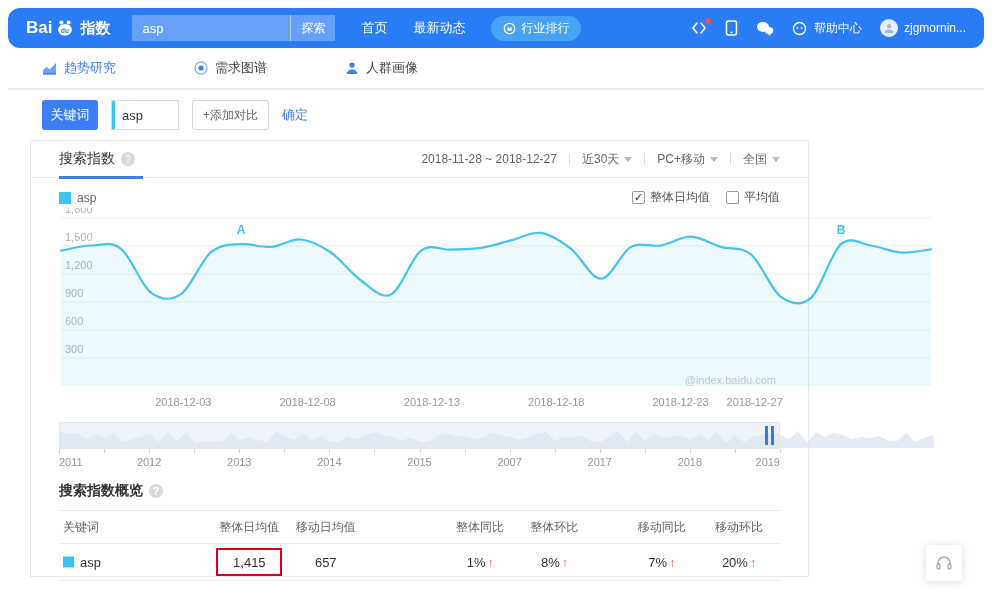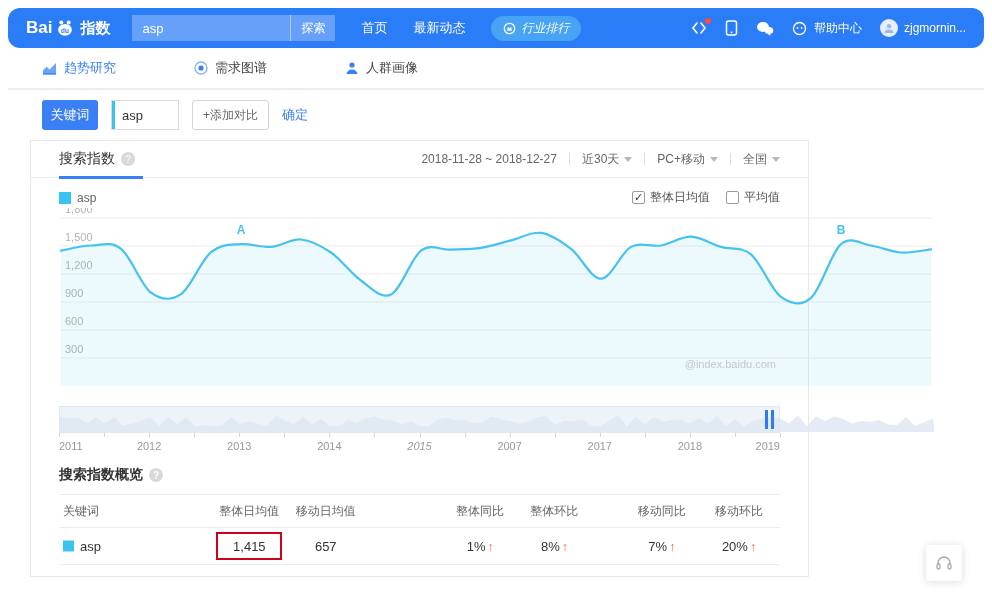--- a/index.html
+++ b/index.html
@@ -11,21 +11,21 @@
          display:flex; align-items:center; padding:0 18px; color:#fff;border-radius:12px; }
   .logo { display:flex; align-items:center; gap:2px; font-weight:bold; font-size:17px; margin-right:22px; cursor:pointer;}
   .logo .cn { font-size:15px; margin-left:2px; }
   .hsearch { display:flex; align-items:stretch; height:26px; }
   .hsearch input { width:158px; border:none; outline:none; background:rgba(255,255,255,.28);
                    color:#fff; font-size:13px; padding:0 10px; }
   .hsearch .sbtn { background:rgba(255,255,255,.28); border-left:1px solid rgba(255,255,255,.45);
                    color:#fff; font-size:12px; padding:0 10px; display:flex; align-items:center; cursor:pointer; }
   .hnav { display:flex; align-items:center; gap:26px; margin-left:26px; font-size:13px; }
   .hnav .lnk { cursor:pointer; }
-  .pill { background:#47a3f3; border-radius:13px; padding:4px 12px; display:flex; align-items:center; gap:5px; font-size:12px; cursor:pointer;font-style:italic; }
+  .pill { background:#47a3f3; border-radius:13px; padding:4px 12px; display:flex; align-items:center; gap:5px; font-size:12px; cursor:pointer; }
   .hicons { margin-left:auto; display:flex; align-items:center; gap:18px; font-size:12px; }
   .hic { position:relative; display:flex; align-items:center; cursor:pointer; }
   .reddot { position:absolute; top:-3px; right:-4px; width:6px; height:6px; border-radius:50%; background:#ff4b3a; }
   .helpc { display:flex; align-items:center; gap:7px; cursor:pointer; }
   .userbox { display:flex; align-items:center; gap:6px; cursor:pointer; }
   .avatar { width:18px; height:18px; border-radius:50%; background:#e8eefc; display:flex; align-items:center; justify-content:center; }
 
   
   .tabs { position:absolute; left:8px; top:48px; right:8px; height:42px; background:#fff;
           border-bottom:2px solid #ededed; display:flex; align-items:center; padding-left:34px; gap:78px; }
@@ -262,20 +262,28 @@
           <line x1="2" y1="122" x2="872" y2="122" stroke="#ededed" stroke-width="1"></line>
           <text x="6" y="117" font-size="11" fill="#b3b3b3">600</text>
           <line x1="2" y1="150" x2="872" y2="150" stroke="#ededed" stroke-width="1"></line>
           <text x="6" y="145" font-size="11" fill="#b3b3b3">300</text>
           <path d="M2,42.666666666666664C7.0,41.8,22.0,37.8,32.0,37.5C42.0,37.2,52.0,32.9,62.0,40.8C72.0,48.7,82.0,77.1,92.0,84.7C102.0,92.2,112.0,92.8,122.0,86.1C132.0,79.3,142.0,52.4,152.0,44.1C162.0,35.7,172.0,37.0,182.0,36.1C192.0,35.3,202.0,39.7,212.0,38.9C222.0,38.2,232.0,30.5,242.0,31.5C252.0,32.4,262.0,37.7,272.0,44.5C282.0,51.4,292.0,65.5,302.0,72.5C312.0,79.5,322.0,91.5,332.0,86.5C342.0,81.6,352.0,50.1,362.0,42.7C372.0,35.2,382.0,42.2,392.0,41.7C402.0,41.3,412.0,41.4,422.0,39.9C432.0,38.3,442.0,34.9,452.0,32.4C462.0,29.9,472.0,23.5,482.0,24.9C492.0,26.3,502.0,33.2,512.0,40.8C522.0,48.4,532.0,71.0,542.0,70.7C552.0,70.4,562.0,44.5,572.0,38.9C582.0,33.4,592.0,39.2,602.0,37.5C612.0,35.8,622.0,28.4,632.0,28.7C642.0,28.9,652.0,36.0,662.0,38.9C672.0,41.9,682.0,38.1,692.0,46.4C702.0,54.7,712.0,81.6,722.0,88.9C732.0,96.1,742.0,98.6,752.0,89.8C762.0,81.0,772.0,44.8,782.0,36.1C792.0,27.4,802.0,36.1,812.0,37.5C822.0,38.9,832.0,43.9,842.0,44.5C852.0,45.2,867.0,41.8,872.0,41.3 L872,178 L2,178 Z" fill="rgba(69,194,240,0.10)" stroke="none"></path>
           <path d="M2,42.666666666666664C7.0,41.8,22.0,37.8,32.0,37.5C42.0,37.2,52.0,32.9,62.0,40.8C72.0,48.7,82.0,77.1,92.0,84.7C102.0,92.2,112.0,92.8,122.0,86.1C132.0,79.3,142.0,52.4,152.0,44.1C162.0,35.7,172.0,37.0,182.0,36.1C192.0,35.3,202.0,39.7,212.0,38.9C222.0,38.2,232.0,30.5,242.0,31.5C252.0,32.4,262.0,37.7,272.0,44.5C282.0,51.4,292.0,65.5,302.0,72.5C312.0,79.5,322.0,91.5,332.0,86.5C342.0,81.6,352.0,50.1,362.0,42.7C372.0,35.2,382.0,42.2,392.0,41.7C402.0,41.3,412.0,41.4,422.0,39.9C432.0,38.3,442.0,34.9,452.0,32.4C462.0,29.9,472.0,23.5,482.0,24.9C492.0,26.3,502.0,33.2,512.0,40.8C522.0,48.4,532.0,71.0,542.0,70.7C552.0,70.4,562.0,44.5,572.0,38.9C582.0,33.4,592.0,39.2,602.0,37.5C612.0,35.8,622.0,28.4,632.0,28.7C642.0,28.9,652.0,36.0,662.0,38.9C672.0,41.9,682.0,38.1,692.0,46.4C702.0,54.7,712.0,81.6,722.0,88.9C732.0,96.1,742.0,98.6,752.0,89.8C762.0,81.0,772.0,44.8,782.0,36.1C792.0,27.4,802.0,36.1,812.0,37.5C822.0,38.9,832.0,43.9,842.0,44.5C852.0,45.2,867.0,41.8,872.0,41.3" fill="none" stroke="#45c2f0" stroke-width="2.2" stroke-linecap="round"></path>
           <text x="182" y="26.133333333333333" font-size="12" font-weight="bold" fill="#45c2f0" text-anchor="middle">A</text>
           <text x="782" y="26.133333333333333" font-size="12" font-weight="bold" fill="#45c2f0" text-anchor="middle">B</text>
         </svg>
       <div class="watermark">@index.baidu.com</div>
+      <div class="xlabels" id="xlabels">
+          <span style="left: 17.2414%;">2018-12-03</span>
+          <span style="left: 34.4828%;">2018-12-08</span>
+          <span style="left: 51.7241%;">2018-12-13</span>
+          <span style="left: 68.9655%;">2018-12-18</span>
+          <span style="left: 86.2069%;">2018-12-23</span>
+          <span style="left: 100%; transform: translateX(-95%);">2018-12-27</span>
+        </div>
     </div>
 
     <div class="slider">
       <svg id="mini-svg" width="874" height="25" viewBox="0 0 874 25">
           <path d="M0,20 L0,9.4 L9,10.9 L18,10.4 L27,16.5 L36,10.4 L45,15.9 L54,10.1 L63,18.8 L72,16.5 L81,14.0 L90,10.6 L99,19.0 L108,9.5 L117,17.4 L126,9.9 L135,19.5 L144,18.3 L153,19.0 L162,18.5 L171,10.2 L180,17.1 L189,14.3 L198,16.9 L207,18.9 L216,8.7 L225,13.4 L234,17.1 L243,10.0 L252,16.9 L261,12.3 L270,18.8 L279,18.9 L288,13.1 L297,16.3 L306,11.6 L315,9.3 L324,12.8 L333,13.7 L342,17.4 L351,14.6 L360,19.1 L369,18.7 L378,12.3 L387,10.7 L396,13.4 L405,12.9 L414,16.3 L423,14.8 L432,9.5 L441,12.5 L450,14.1 L459,16.7 L468,14.8 L477,10.3 L486,8.9 L495,18.1 L504,13.8 L513,14.5 L522,12.7 L531,18.6 L540,19.4 L549,13.8 L558,8.5 L567,19.5 L576,9.3 L585,17.5 L594,10.3 L603,14.9 L612,12.9 L621,12.7 L630,16.4 L639,11.2 L648,16.5 L657,8.7 L666,19.5 L675,12.0 L684,19.5 L693,13.8 L702,12.0 L711,9.3 L720,11.6 L729,16.2 L738,8.4 L747,19.2 L756,9.2 L765,14.0 L774,9.5 L783,11.9 L792,16.4 L801,14.0 L810,15.1 L819,12.9 L828,17.5 L837,18.0 L846,10.1 L855,18.8 L864,15.2 L873,11.4 L874,20 L874,25 L0,25 Z" fill="#dde6f1" stroke="none" opacity="0.8"></path>
         </svg>
       <span class="handle" style="right:11px"></span>
       <span class="handle" style="right:5px"></span>
     </div>
     <div class="ticksrow" id="ticksrow">
@@ -295,21 +303,21 @@
         <i style="left: 81.25%;"></i>
         <i style="left: 87.5%;"></i>
         <i style="left: 93.75%;"></i>
         <i style="left: 100%;"></i>
       </div>
     <div class="yearsrow" id="yearsrow">
         <span style="left: 0%; transform: translateX(0px);">2011</span>
         <span style="left: 12.5%;">2012</span>
         <span style="left: 25%;">2013</span>
         <span style="left: 37.5%;">2014</span>
-        <span style="left: 50%; font-style: italic;">2015</span>
+        <span style="left: 50%;">2015</span>
         <span style="left: 62.5%;">2007</span>
         <span style="left: 75%;">2017</span>
         <span style="left: 87.5%;">2018</span>
         <span style="left: 100%; transform: translateX(-100%);">2019</span>
       </div>
 
     <div class="ov">
       <div class="ov-title">
         <span>搜索指数概览</span>
         <span class="qicon">?</span>

